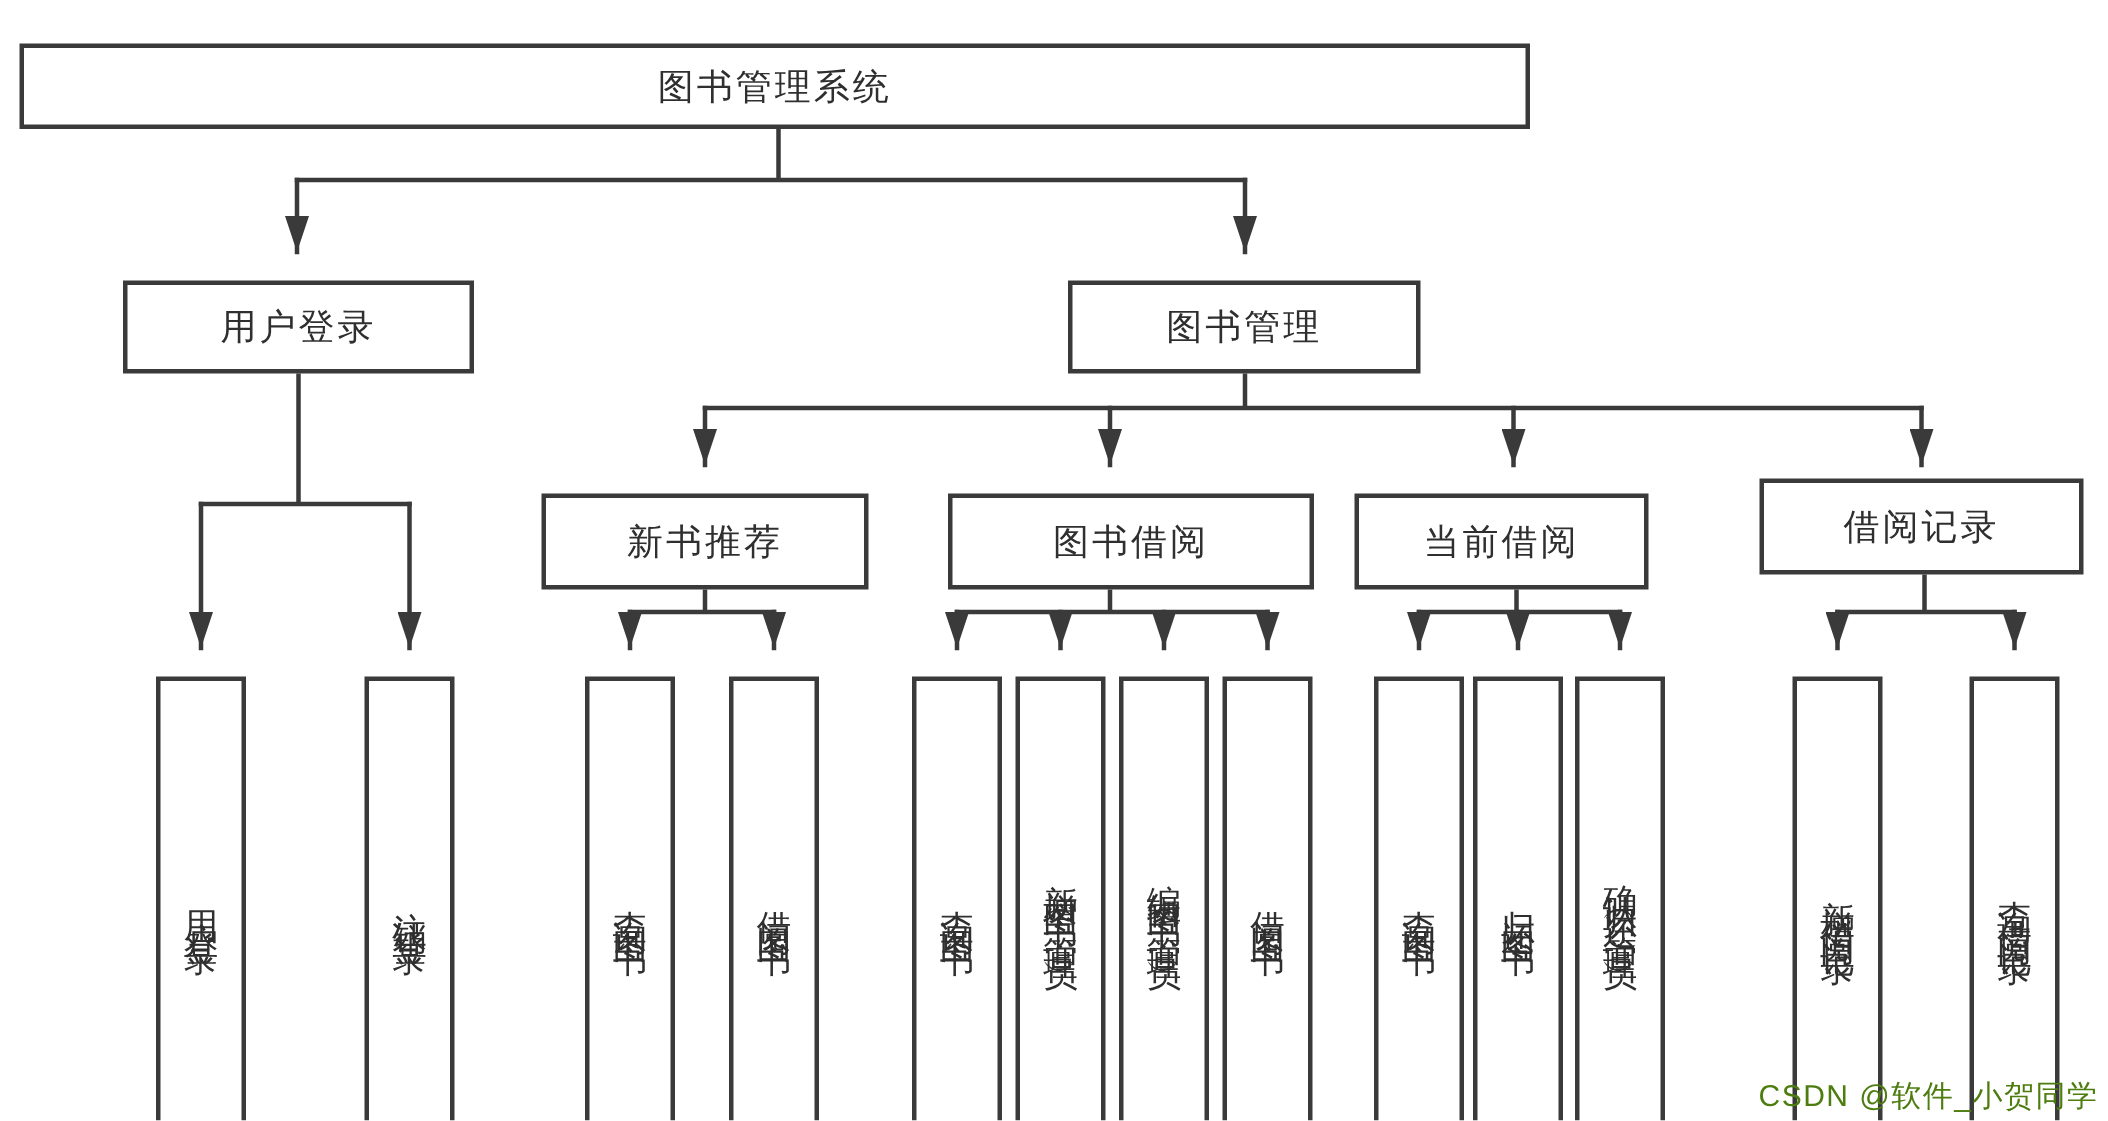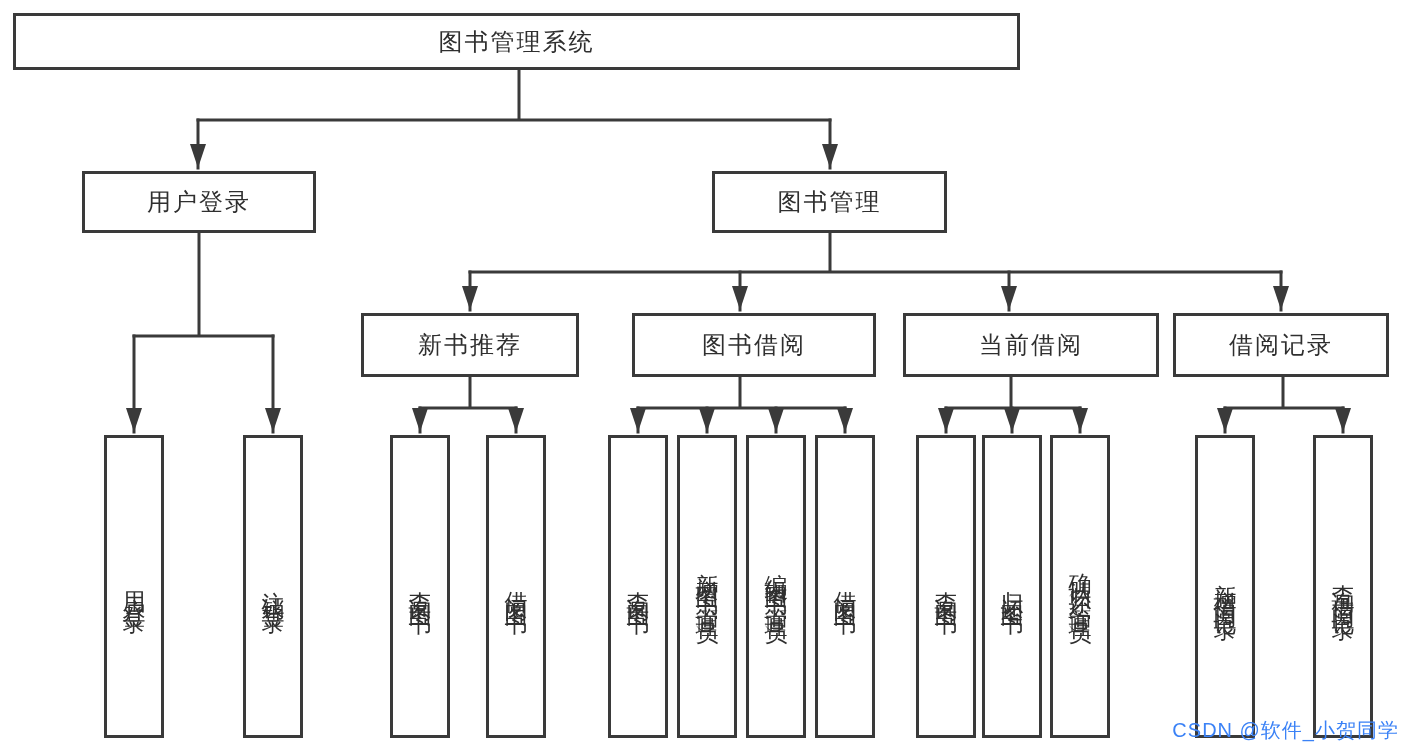--- a/index.html
+++ b/index.html
@@ -22,20 +22,21 @@
   .box {
     position: absolute;
     box-sizing: border-box;
     background: #ffffff;
     border: 3px solid #3a3a3a;
     display: flex;
     align-items: center;
     justify-content: center;
     color: #2f2f2f;
     z-index: 2;
+    margin-top: 16px;
   }
   .hbox {
     font-size: 24px;
     letter-spacing: 2px;
     white-space: nowrap;
   }
   .vbox {
     top: 435px;
     width: 60px;
     height: 303px;
@@ -46,42 +47,42 @@
     font-size: 23px;
     letter-spacing: 7px;
     line-height: 1;
   }
   
   .n-root   { left: 13px;   top: 13px;  width: 1007px; height: 57px; }
   .n-ulogin { left: 82px;   top: 171px; width: 234px;  height: 62px; }
   .n-bmgmt  { left: 712px;  top: 171px; width: 235px;  height: 62px; }
   .n-nbrec  { left: 361px;  top: 313px; width: 218px;  height: 64px; }
   .n-bborr  { left: 632px;  top: 313px; width: 244px;  height: 64px; }
-  .n-cborr  { left: 903px;  top: 313px; width: 256px;  height: 64px; }
-  .n-brec   { left: 1173px; top: 313px; width: 216px;  height: 64px; }
+  .n-cborr  { left: 903px;  top: 313px; width: 196px;  height: 64px; }
+  .n-brec   { left: 1173px; top: 303px; width: 216px;  height: 64px; }
   .l-ul1 { left: 104px;  }
   .l-ul2 { left: 243px;  }
   .l-nb1 { left: 390px;  }
   .l-nb2 { left: 486px;  }
   .l-bb1 { left: 608px;  }
   .l-bb2 { left: 677px;  }
   .l-bb3 { left: 746px;  }
   .l-bb4 { left: 815px;  }
   .l-cb1 { left: 916px;  }
   .l-cb2 { left: 982px;  }
   .l-cb3 { left: 1050px; }
   .l-br1 { left: 1195px; }
   .l-br2 { left: 1313px; }
   .watermark {
     position: absolute;
     right: 6px;
     bottom: 3px;
     font-size: 20px;
     letter-spacing: 1px;
-    color: #3b82f6;
+    color: #4d7c0f;
     z-index: 5;
     white-space: nowrap;
     margin-left: 40px;
   }
 </style>
 </head>
 <body>
 
 <div class="stage">
 

